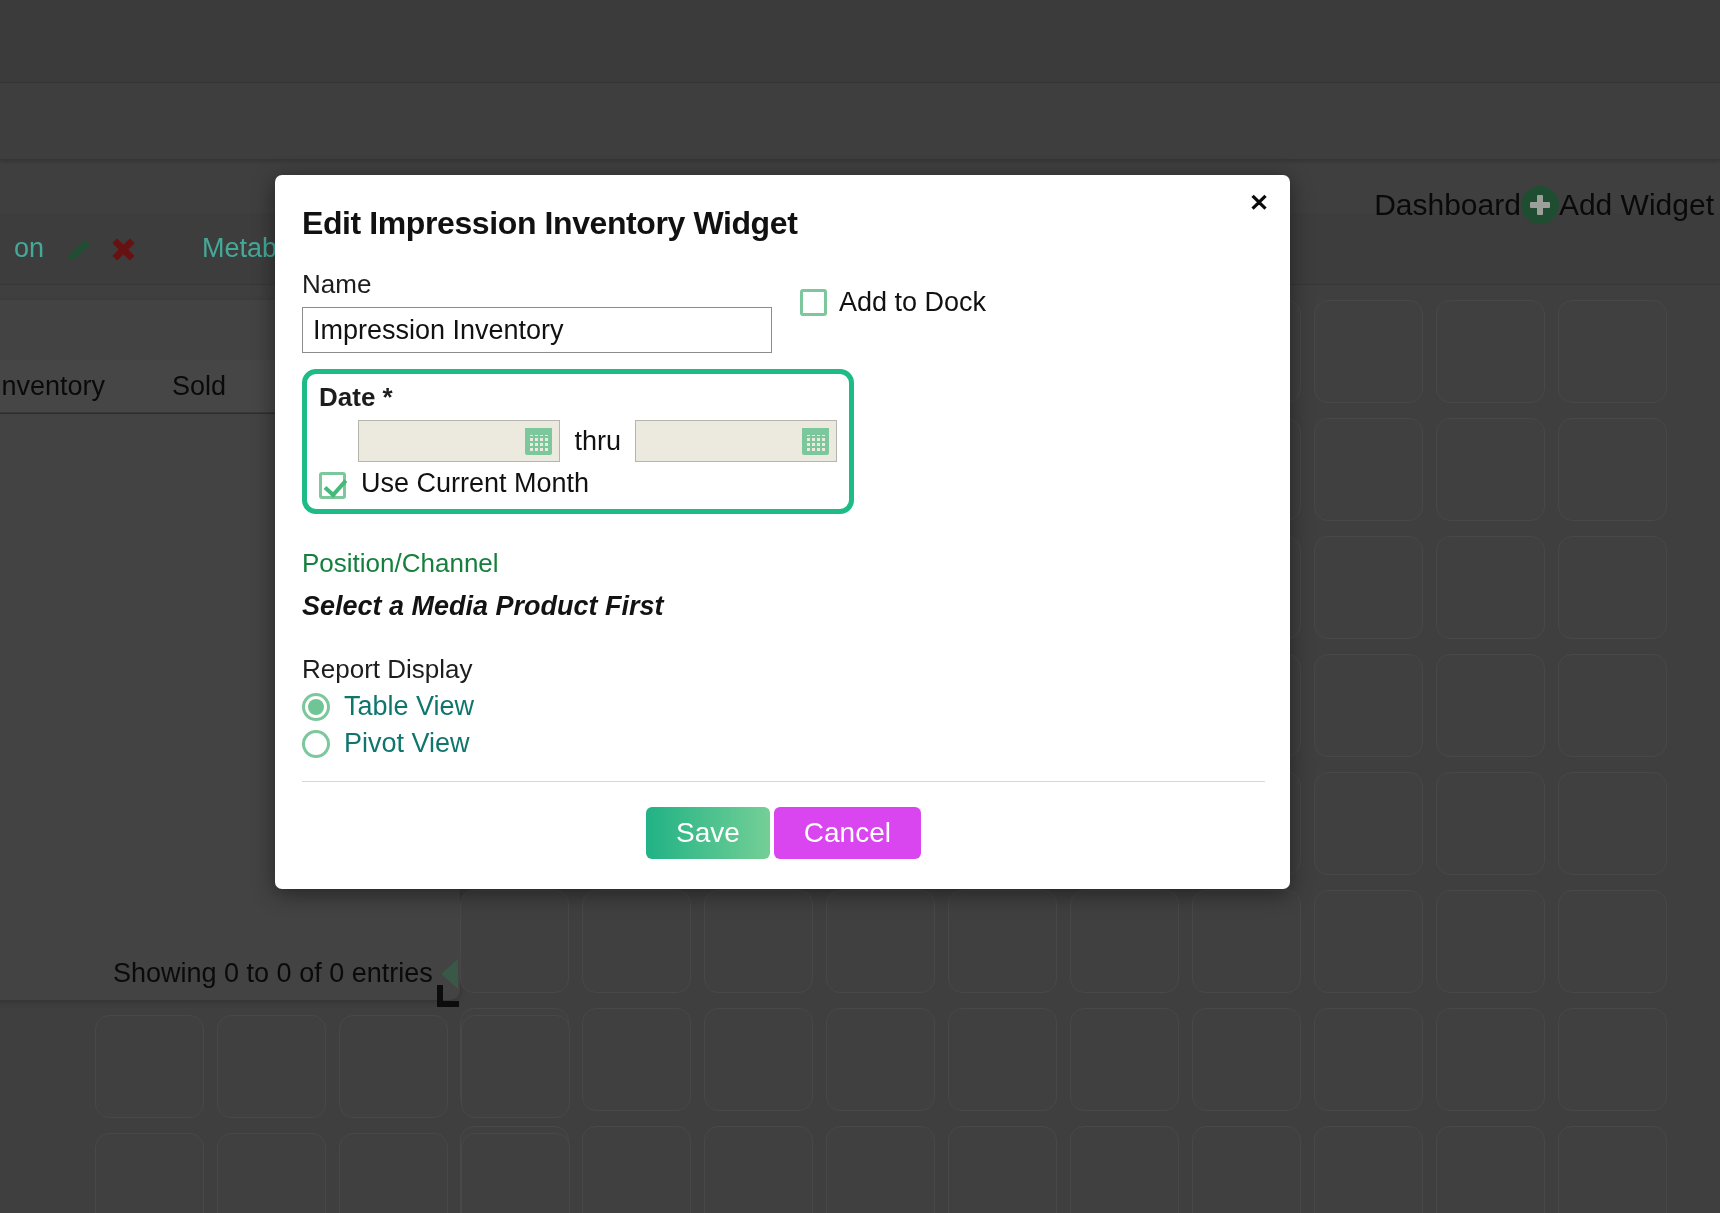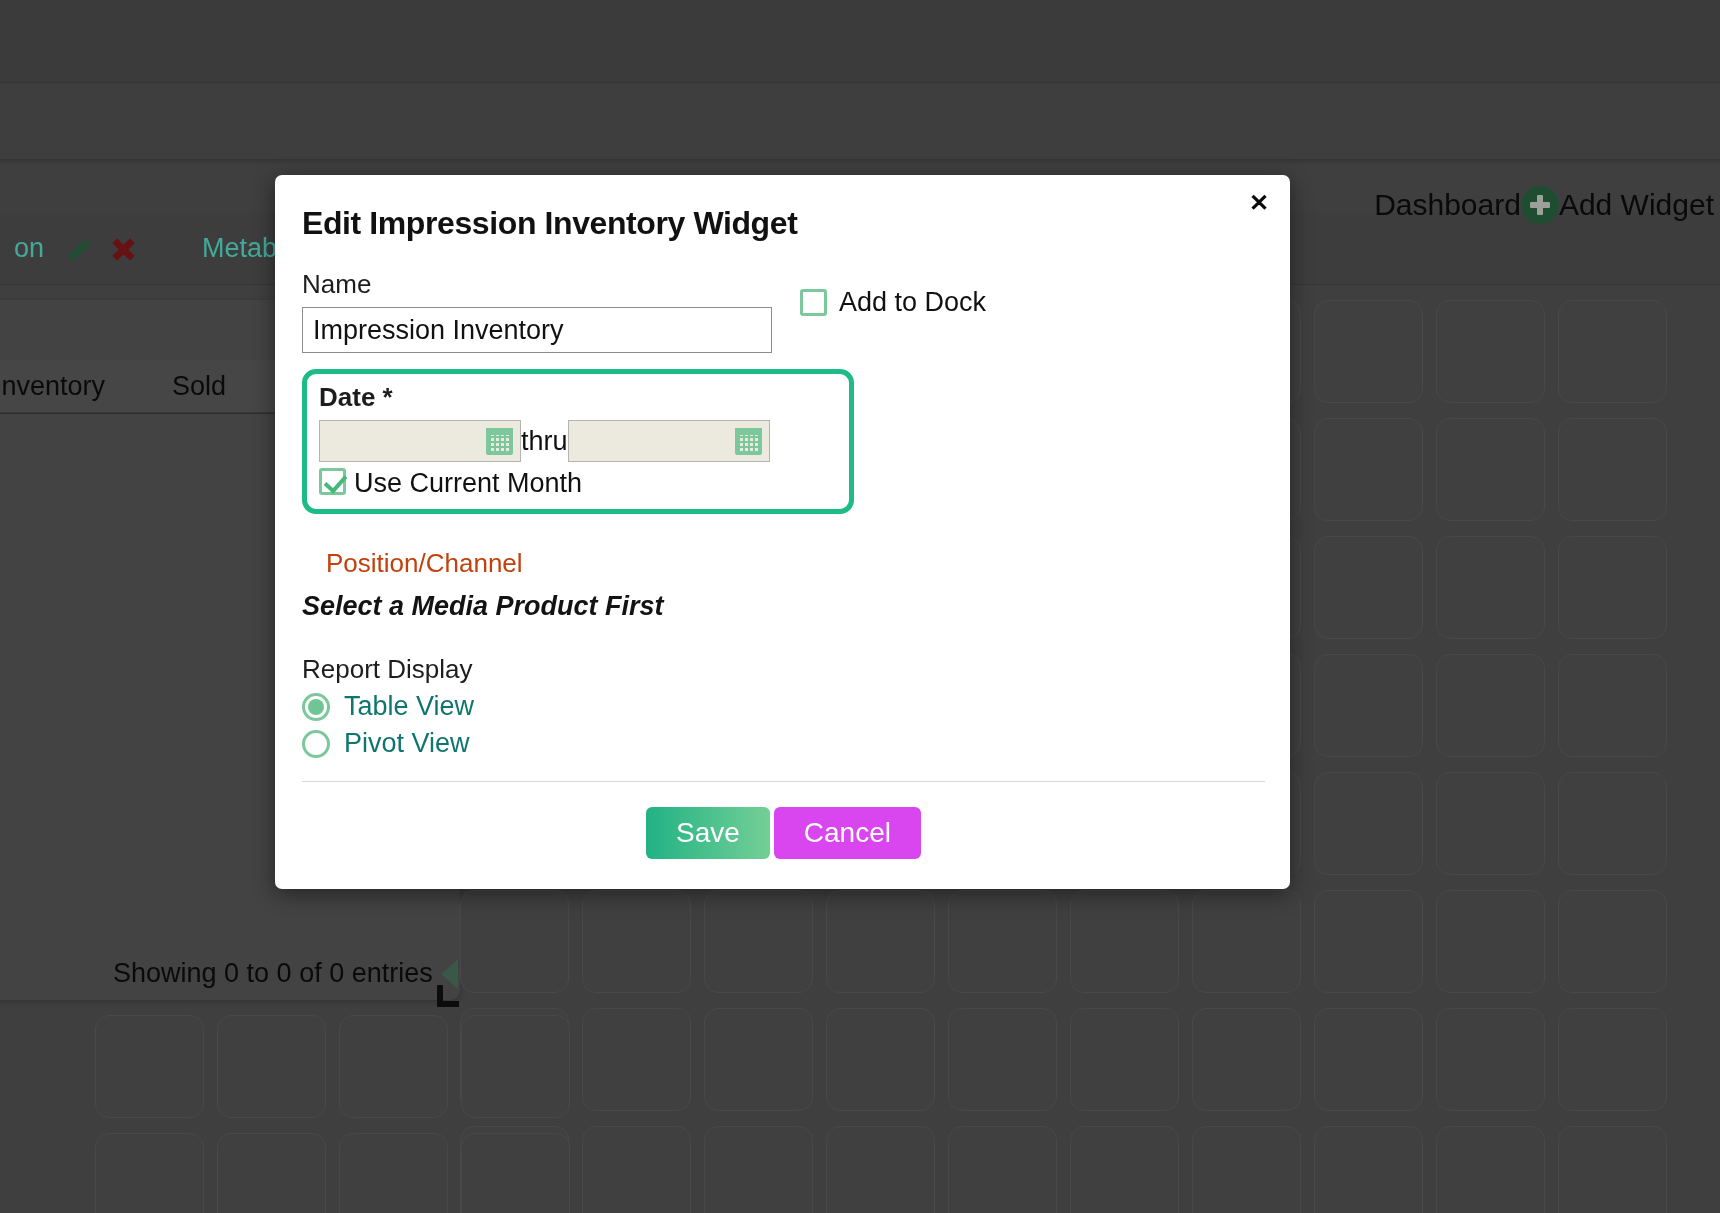--- a/index.html
+++ b/index.html
@@ -309,21 +309,23 @@
     margin-top: 16px;
     border: 5px solid #1dbb86;
     border-radius: 14px;
     padding: 8px 12px 10px 12px;
     width: 552px;
     box-sizing: border-box;
   }
   .date-row {
     display: flex;
     align-items: center;
+    gap: 14px;
     margin-top: 2px;
+    justify-content: flex-end;
   }
   .date-input {
     width: 202px;
     height: 42px;
     background: #eceade;
     border: 1px solid #b5b5ad;
     box-sizing: border-box;
     position: relative;
   }
   .cal-icon {
@@ -344,22 +346,22 @@
     content: "";
     position: absolute;
     left: -3px; top: -3px; right: -3px;
     height: 7px;
     background: #7cc79b;
   }
   .thru { font-size: 27px; color: #111; }
 
   .usecurrent {
     display: flex;
-    align-items: flex-start;
-    gap: 8px;
+    align-items: flex-end;
+    gap: 15px;
     margin-top: 6px;
   }
 
   
   .select-row {
     display: flex;
     gap: 18px;
     margin-top: 20px;
   }
   .select-col { width: 470px; }
@@ -380,23 +382,22 @@
   .chev {
     width: 19px; height: 19px;
     border-right: 4px solid #111;
     border-bottom: 4px solid #111;
     transform: rotate(45deg) translate(-4px,-4px);
     flex: none;
   }
 
   .pos-label {
     font-size: 26px;
-    color: #c2410c;
+    color: #15803d;
     margin-top: 34px;
-    margin-left: 24px;
   }
   .pos-hint {
     font-size: 27px;
     font-style: italic;
     font-weight: bold;
     color: #131313;
     margin-top: 12px;
   }
 
   .report-label {

